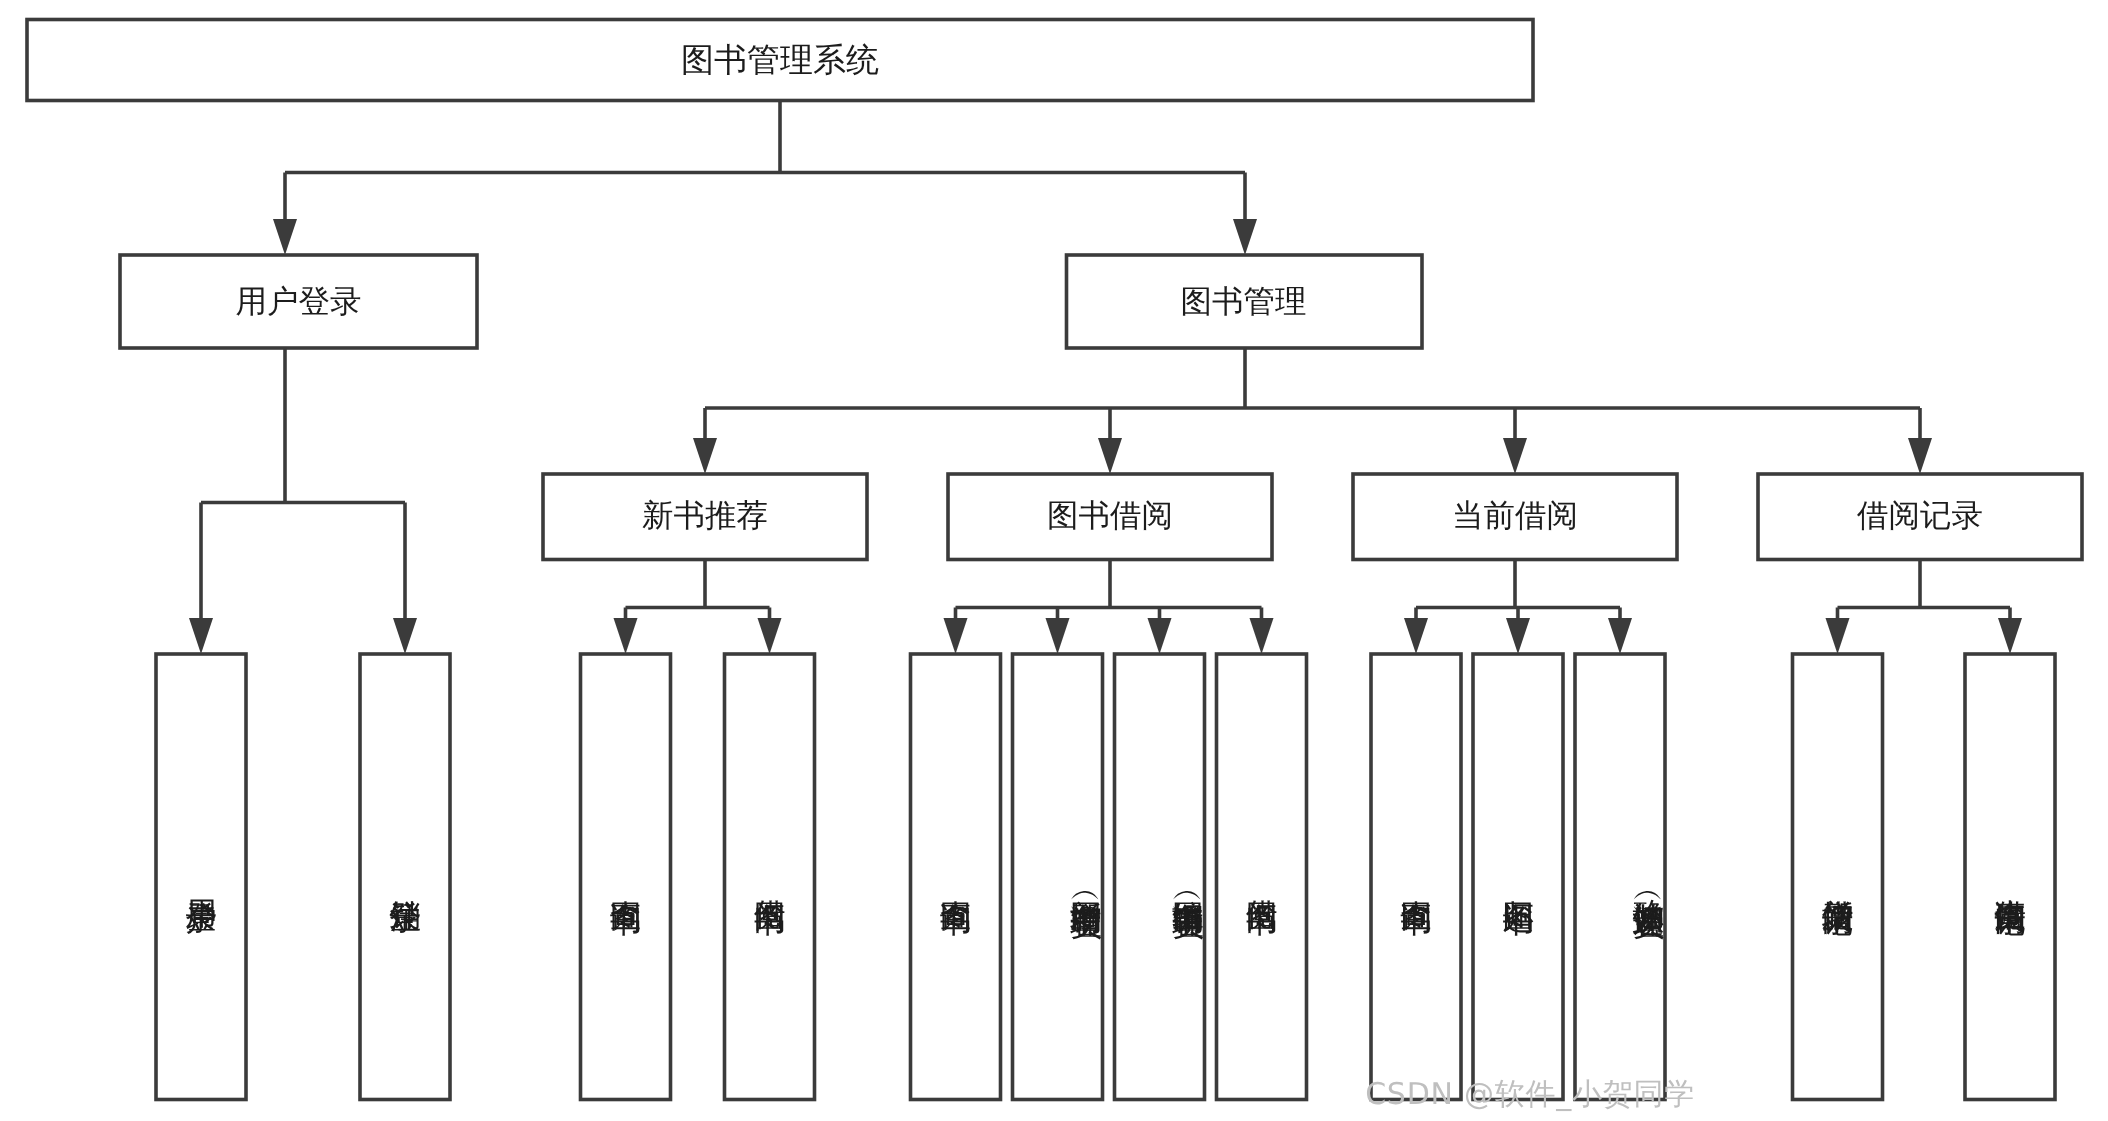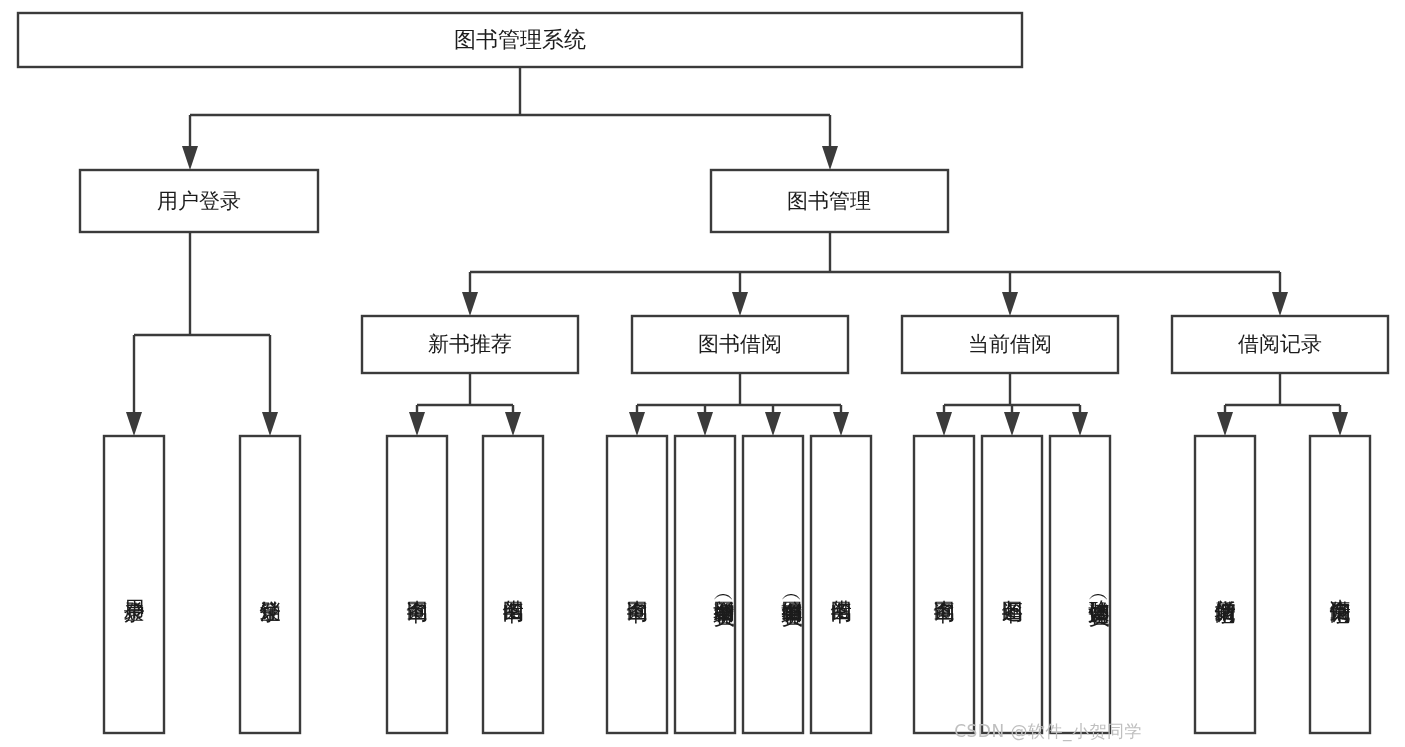--- a/index.html
+++ b/index.html
@@ -64,24 +64,24 @@
     font-size: 21px;
     line-height: 1.06;
     color: #1c1c1c;
     letter-spacing: 1px;
     white-space: nowrap;
     pointer-events: none;
     box-sizing: border-box;
   }
   .watermark {
     position: absolute;
-    right: 4px;
+    right: 16px;
     bottom: 4px;
     font-family: "DejaVu Sans", "Liberation Sans", sans-serif;
-    font-size: 17px;
+    font-size: 20px;
     color: #bfbfbf;
     white-space: nowrap;
     letter-spacing: 0.5px;
   }
 </style>
 </head>
 <body>
 
 <div id="diagram-root">
 

